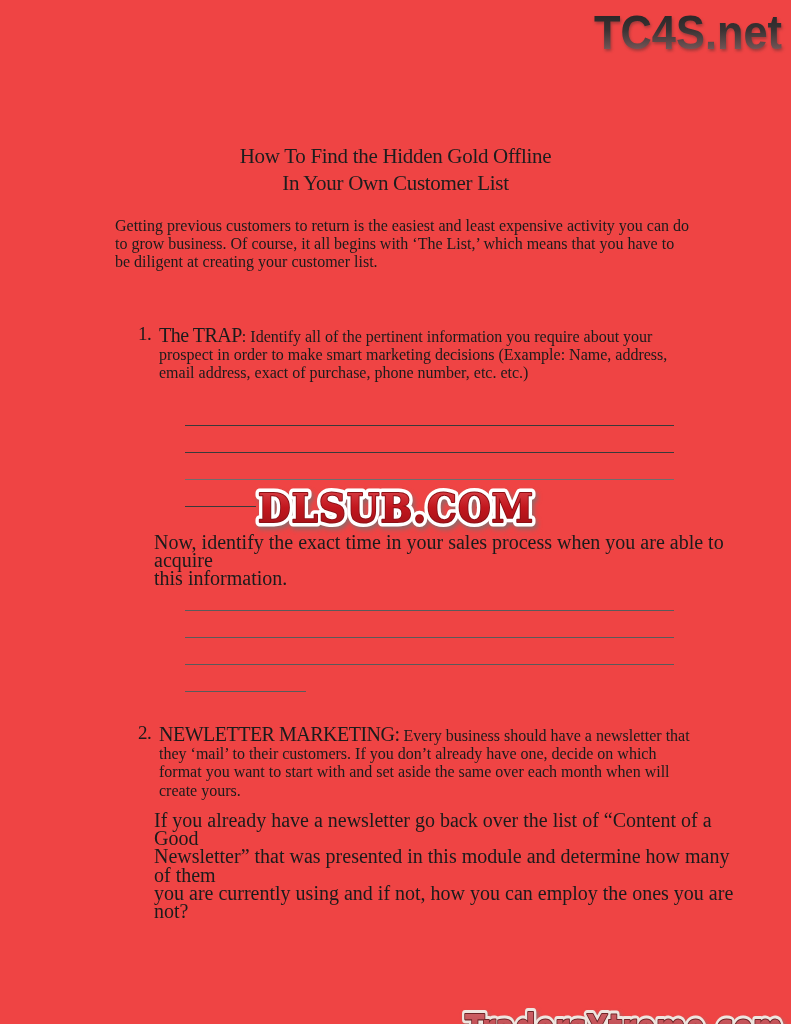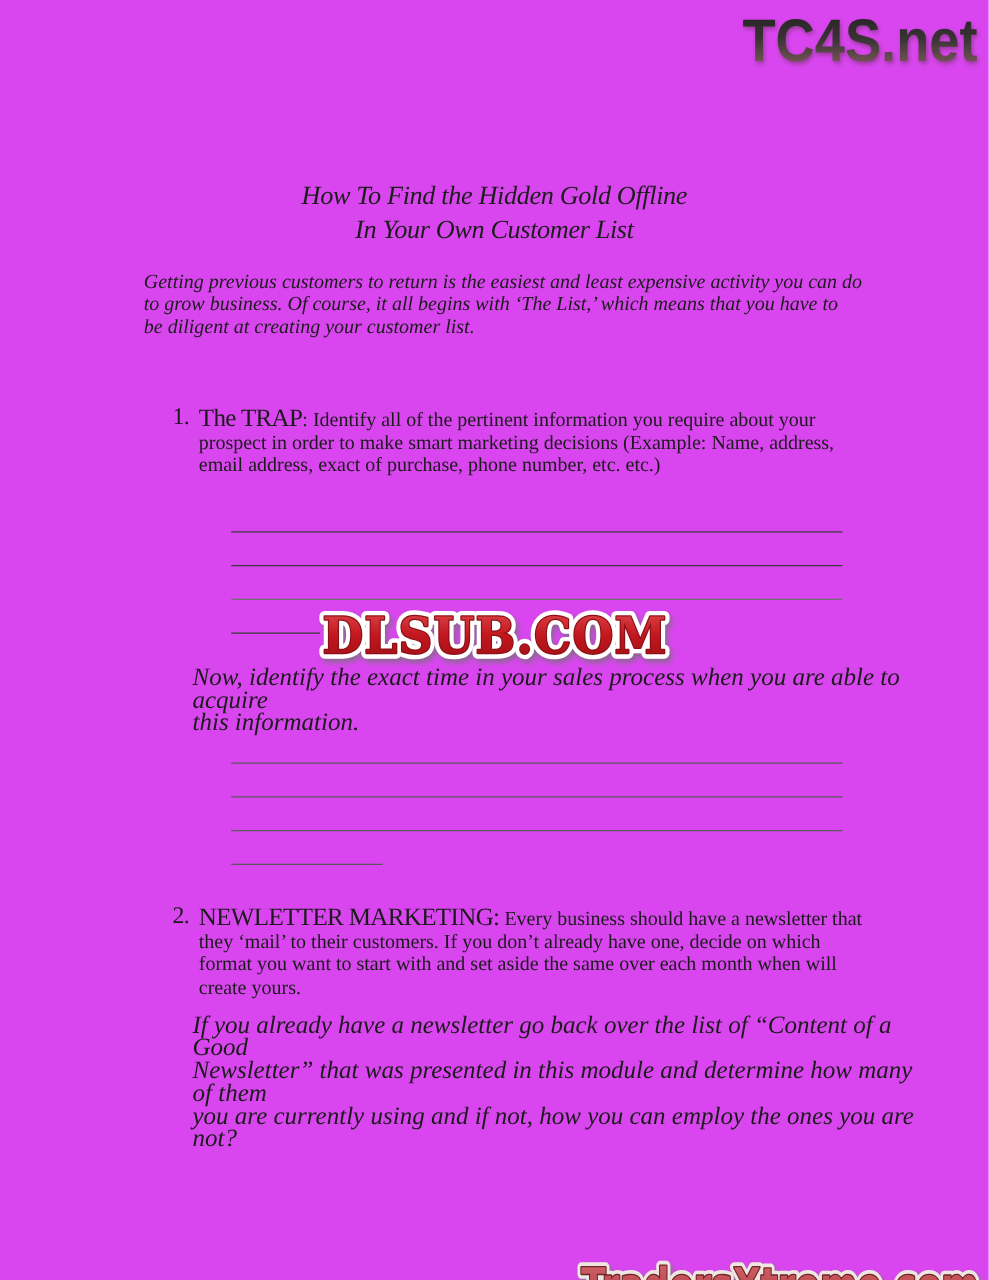--- a/index.html
+++ b/index.html
@@ -1,27 +1,27 @@
 <!DOCTYPE html>
 <html><head>
 <meta charset="utf-8">
 <style>
   html, body { margin: 0; padding: 0; background: #ffffff; }
   #page {
     position: relative;
     width: 791px;
     height: 1024px;
     margin: 0 auto;
-    background: #d946ef;
+    background: #ef4444;
     overflow: hidden;
     font-family: "Liberation Serif", serif;
     color: #1b1b1b;
   }
   .abs { position: absolute; }
-  .text-block { white-space: pre-line; margin: 0; font-style: italic; }
+  .text-block { white-space: pre-line; margin: 0; }
 
   
   .doc-title {
     top: 92px; left: 0; right: 0;
     text-align: center;
     font-size: 29px; font-weight: bold;
     letter-spacing: -0.5px;
     color: #121212;
     margin: 0;
   }

